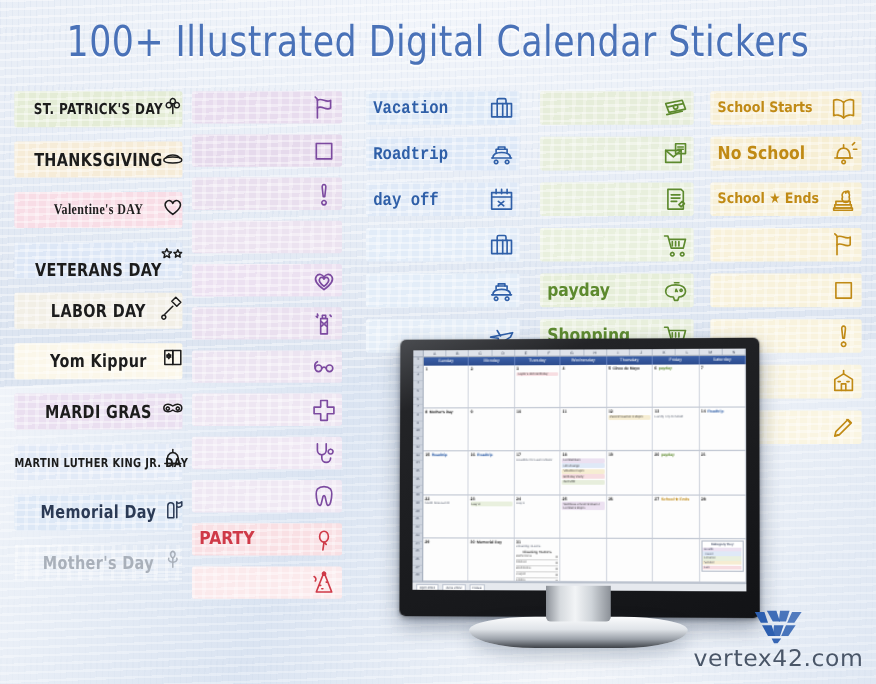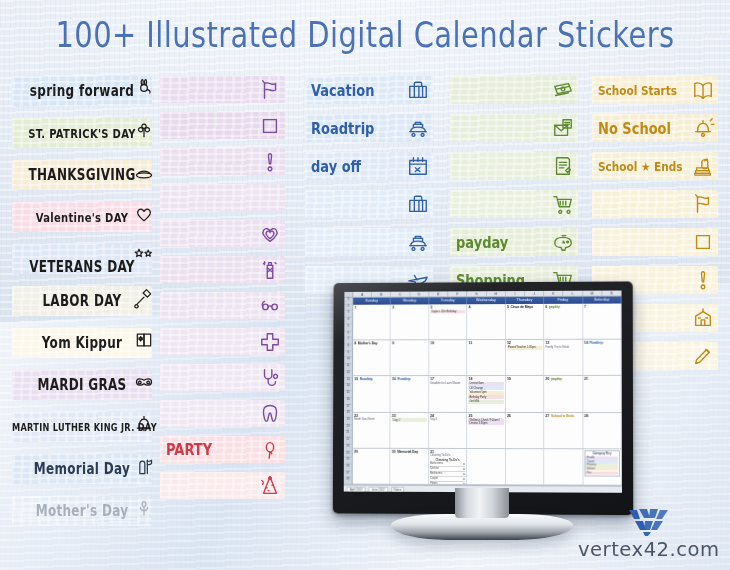--- a/index.html
+++ b/index.html
@@ -88,21 +88,21 @@
     white-space: nowrap;
     transform: scaleY(1.25);
   }
 
   
   .c2 { left: 160px; top: 76px; width: 125px; }
   .c2 .sticker { height: 27px; margin-bottom: 9px; }
 
   
   .c3 { left: 305px; top: 76px; width: 128px; }
-  .c3 .sticker { height: 28px; margin-bottom: 10px; }
+  .c3 .sticker { height: 28px; margin-bottom: 10px; font-family: Liberation Mono, monospace; }
 
   
   .c4 { left: 450px; top: 76px; width: 128px; }
   .c4 .sticker { height: 28px; margin-bottom: 10px; }
 
   
   .c5 { left: 592px; top: 76px; width: 126px; }
   .c5 .sticker { height: 28px; margin-bottom: 10px; }
 
   svg { display: block; overflow: visible; }
@@ -200,34 +200,20 @@
   }
 </style>
 </head>
 <body>
 
 <div id="stage">
 
   <div id="title">100+ Illustrated Digital Calendar Stickers</div>
 
   <div class="col c1" id="col-0">
-      <div class="sticker" style="background: rgb(217, 230, 246);">
-        <div class="wash"></div>
-        <div class="art" style="color: rgb(28, 28, 28); font-size: 12px;">spring forward</div>
-        <span class="ico" style="position: absolute; right: -6px; top: 2px;">
-          <svg width="20" height="20" viewBox="0 0 24 24">
-            <g fill="none" stroke="#1c1c1c" stroke-width="1.5" stroke-linecap="round" stroke-linejoin="round">
-              <path d="M8 12 a4 4 0 1 0 8 0 a4 4 0 1 0 -8 0"></path>
-              <path d="M9 8 C8 4 9 2 10 2 C11 2 11.5 5 10.5 8"></path>
-              <path d="M13 8 C12 4 13 2 14 2 C15 2 15.5 5 14.5 8"></path>
-              <path d="M16 14 q4 1 3 4"></path>
-            </g>
-          </svg>
-        </span>
-      </div>
       <div class="sticker" style="background: rgb(228, 236, 214);">
         <div class="wash"></div>
         <div class="art" style="color: rgb(28, 28, 28); font-size: 10px;">ST. PATRICK'S DAY</div>
         <span class="ico" style="position: absolute; right: -6px; top: 2px;">
           <svg width="20" height="20" viewBox="0 0 24 24">
             <g fill="none" stroke="#1c1c1c" stroke-width="1.5" stroke-linecap="round" stroke-linejoin="round">
               <path d="M12 5 a2.6 2.6 0 1 0 0.01 0"></path>
               <path d="M8 9 a2.6 2.6 0 1 0 0.01 0"></path>
               <path d="M16 9 a2.6 2.6 0 1 0 0.01 0"></path>
               <path d="M12 11 V20"></path>
@@ -240,21 +226,21 @@
         <div class="art" style="color: rgb(28, 28, 28); font-size: 12px;">THANKSGIVING</div>
         <span class="ico" style="position: absolute; right: -6px; top: 2px;">
           <svg width="20" height="20" viewBox="0 0 24 24">
             <g fill="none" stroke="#1c1c1c" stroke-width="1.5" stroke-linecap="round" stroke-linejoin="round">
               <path d="M3 16 C3 12 21 12 21 16 C21 20 3 20 3 16 Z"></path>
               <path d="M5 14 C8 10 16 10 19 14"></path>
             </g>
           </svg>
         </span>
       </div>
-      <div class="sticker" style="background: rgb(248, 221, 230);">
+      <div class="sticker" style="background: rgb(248, 221, 230); font-family: Liberation Serif, serif;">
         <div class="wash"></div>
         <div class="art" style="color: rgb(28, 28, 28); font-size: 10px;">Valentine's DAY</div>
         <span class="ico" style="position: absolute; right: -6px; top: 2px;">
           <svg width="20" height="20" viewBox="0 0 24 24">
             <g fill="none" stroke="#1c1c1c" stroke-width="1.5" stroke-linecap="round" stroke-linejoin="round">
               <path d="M12 20 C4 14 3 10 5.5 7.5 C8 5 11 6.5 12 9 C13 6.5 16 5 18.5 7.5 C21 10 20 14 12 20 Z"></path>
             </g>
           </svg>
         </span>
       </div>

